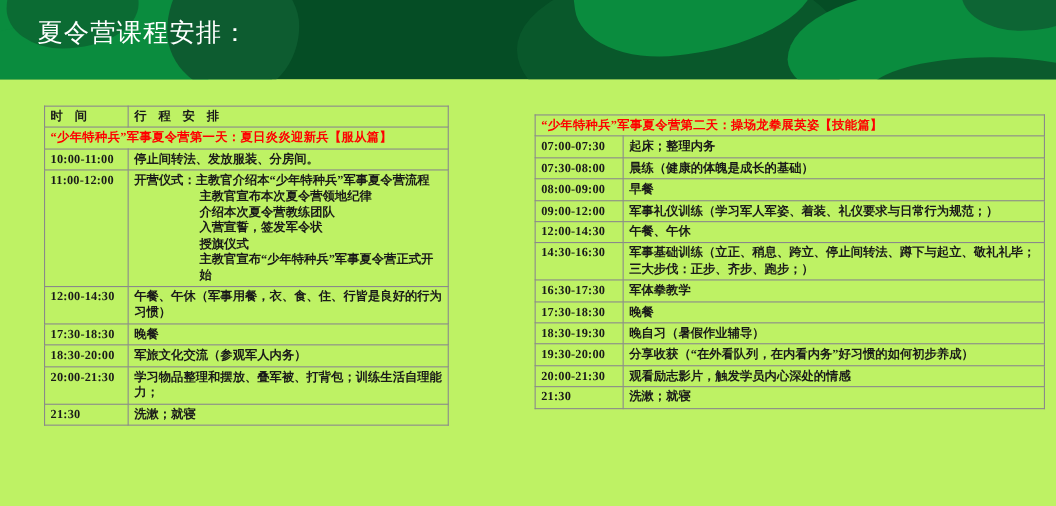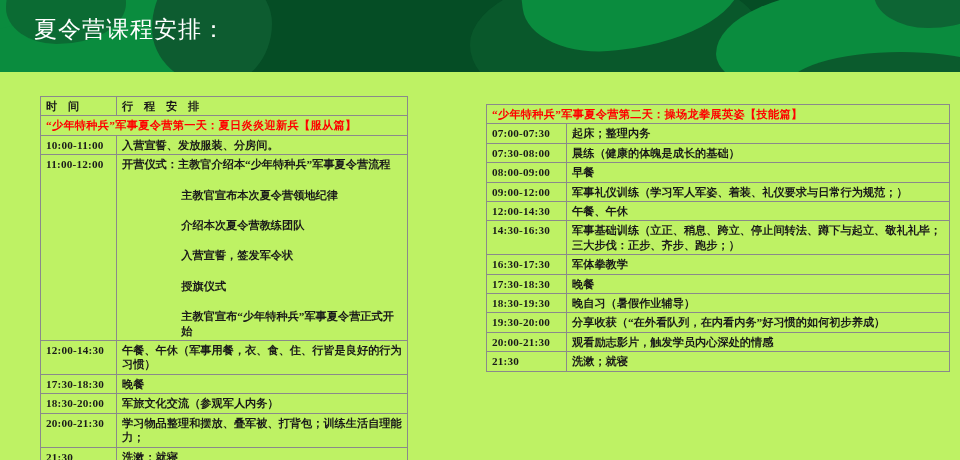--- a/index.html
+++ b/index.html
@@ -131,21 +131,21 @@
   }
   .daytitle-cell {
     text-align: center;
     color: #ff0000;
     font-size: 11.6px;
     padding: 6px 4px 7px;
     letter-spacing: .3px;
     vertical-align: middle;
   }
   .body-cell { padding-right: 2px; }
-  .indent { padding-left: 5.3em; display: block; margin-top: 16px; }
+  .indent { padding-left: 5.3em; display: block; }
 </style>
 </head>
 <body>
 
 <div id="page">
 
   <div id="banner">
     <span class="blob blob-a"></span>
     <span class="blob blob-a2"></span>
     <span class="blob blob-b"></span>
@@ -171,21 +171,21 @@
     </thead>
     <tbody>
       <tr>
         <td class="daytitle-cell" colspan="2">“少年特种兵”军事夏令营第一天：夏日炎炎迎新兵【服从篇】</td>
       </tr>
     </tbody>
     <tbody id="left-rows">
         <tr>
           <td class="time-cell">10:00-11:00</td>
           <td class="body-cell">
-            <div>入营宣誓、发放服装、分房间。</div>
+            <div>停止间转法、发放服装、分房间。</div>
           </td>
         </tr>
         <tr>
           <td class="time-cell">11:00-12:00</td>
           <td class="body-cell">
             <div>开营仪式：主教官介绍本“少年特种兵”军事夏令营流程</div>
             <div class="indent">主教官宣布本次夏令营领地纪律</div>
             <div class="indent">介绍本次夏令营教练团队</div>
             <div class="indent">入营宣誓，签发军令状</div>
             <div class="indent">授旗仪式</div>

